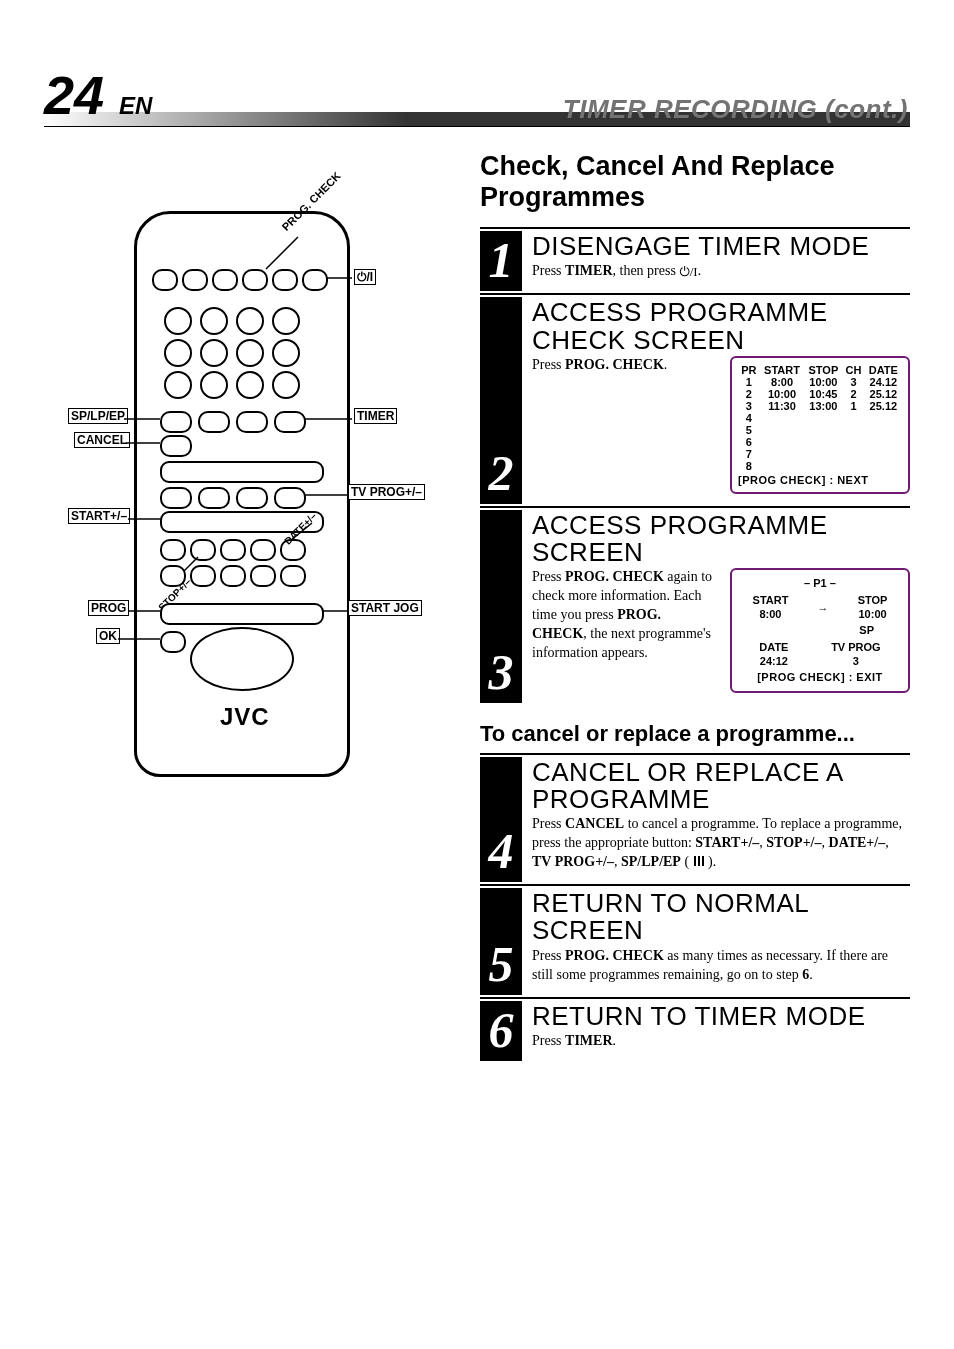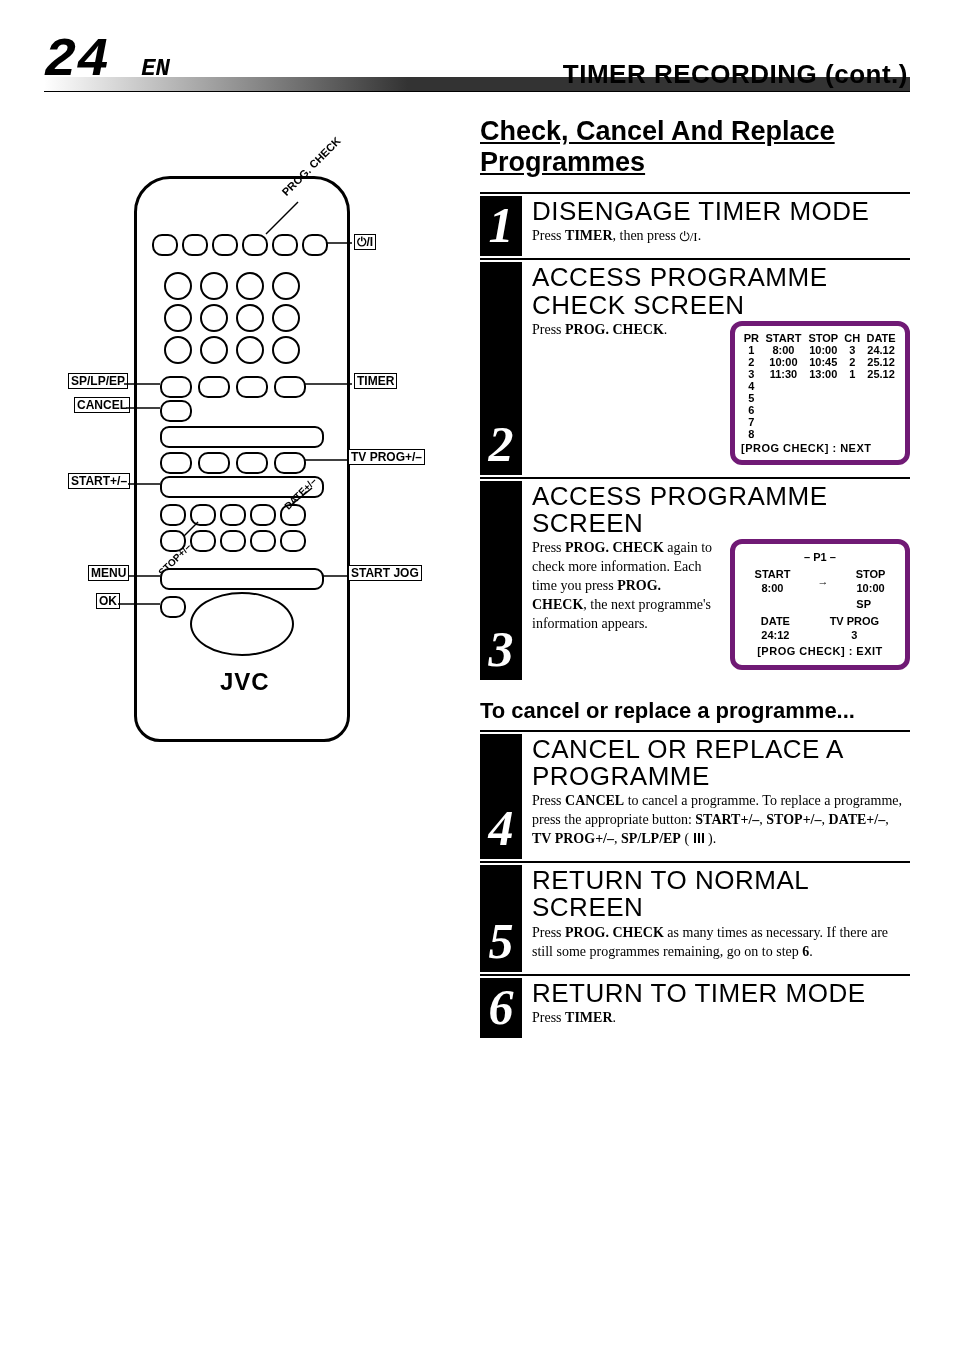--- a/index.html
+++ b/index.html
@@ -1,35 +1,35 @@
 <!DOCTYPE html>
 <html><head>
 <meta charset="utf-8">
 <style>
   body { margin:0; padding:0; background:#fff; font-family: Georgia, 'Times New Roman', serif; color:#000; }
   .page { width:954px; height:1349px; position:relative; padding:30px 44px 0 44px; box-sizing:border-box; }
   .header-row { display:flex; justify-content:space-between; align-items:flex-end; border-bottom:1px solid #000; padding-bottom:0; margin-bottom:24px; position:relative; }
   .header-row::before { content:""; position:absolute; left:0; right:0; bottom:0; height:14px; background:linear-gradient(to left, #333 0%, #333 58%, rgba(51,51,51,0) 100%); z-index:-1; }
-  .page-num { font-size:54px; font-style:italic; font-weight:bold; font-family:Liberation Mono, monospace; }
+  .page-num { font-size:54px; font-style:italic; font-weight:bold; font-family:Liberation Sans, sans-serif;margin-top:34px; }
   .page-num .en { font-size:24px; font-style:italic; font-weight:bold; vertical-align:baseline; }
-  .header-title { font-family:Helvetica, Arial, sans-serif; font-weight:bold; font-size:26px; color:#000000; padding:0 2px 1px 0; letter-spacing:0.5px; }
+  .header-title { font-family:Helvetica, Arial, sans-serif; font-weight:bold; font-style:italic; font-size:26px; color:#737373; padding:0 2px 1px 0; letter-spacing:0.5px; }
   .cols { display:flex; gap:36px; }
   .left-col { width:400px; padding-top:60px; }
   .right-col { flex:1; }
-  .section-title { font-family:Helvetica, Arial, sans-serif; font-weight:bold; font-size:27px; line-height:1.15; margin-bottom:14px;text-decoration:underline; }
+  .section-title { font-family:Helvetica, Arial, sans-serif; font-weight:bold; font-size:27px; line-height:1.15; margin-bottom:14px; }
   .sub-title { font-family:Helvetica, Arial, sans-serif; font-weight:bold; font-size:22px; margin:18px 0 6px 0; }
   .step { display:flex; align-items:stretch; border-top:2px solid #000; padding-top:2px; margin-bottom:2px; }
   .step-num-box { width:42px; background:#000; color:#fff; display:flex; align-items:flex-end; justify-content:center; font-family:Georgia,serif; font-style:italic; font-weight:bold; font-size:50px; line-height:1; padding-bottom:6px; margin-right:10px; flex-shrink:0; }
   .step-content { flex:1; padding-bottom:10px; }
   .step-title { font-family:Helvetica, Arial, sans-serif; font-size:26px; font-weight:400; letter-spacing:0.5px; line-height:1.05; margin:2px 0 2px 0; }
   .step-instr { font-size:14px; line-height:1.35; }
   .step-instr strong { font-weight:bold; }
   .step-flex { display:flex; gap:14px; align-items:flex-start; }
   .step-text-col { flex:1; }
-  .osd { border:5px solid #701a75; border-radius:12px; padding:6px; font-family:Helvetica,Arial,sans-serif; font-weight:bold; font-size:12px; box-sizing:border-box; }
+  .osd { border:2px solid #701a75; border-radius:6px; padding:6px; font-family:Helvetica,Arial,sans-serif; font-weight:bold; font-size:12px; box-sizing:border-box; }
   .osd-table { width:180px; }
   .osd-table table { border-collapse:collapse; width:100%; font-size:11px; font-weight:bold; }
   .osd-table th, .osd-table td { text-align:center; padding:0 2px; }
   .osd-foot { font-size:11px; letter-spacing:0.5px; margin-top:2px; }
   .osd-detail { width:180px; text-align:center; font-size:11px; line-height:1.3; }
   .osd-detail .row { display:flex; justify-content:space-around; margin:2px 0; }
   .osd-detail .cell { text-align:center; }
   
   .remote-wrap { position:relative; width:400px; height:560px; }
   .remote-body { position:absolute; left:90px; top:0; width:210px; height:560px; border:3px solid #000; border-radius:36px 36px 26px 26px; background:#fff; }
@@ -141,21 +141,21 @@
             <line x1="24" y1="2" x2="2" y2="20" stroke="#000" stroke-width="1.5"></line>
           </svg>
 
         <div class="btn pill" style="left:116px; top:354px; width:22px;"></div>
         <div class="btn pill" style="left:146px; top:354px; width:22px;"></div>
         <div class="btn pill" style="left:176px; top:354px; width:22px;"></div>
         <div class="btn pill" style="left:206px; top:354px; width:22px;"></div>
         <div class="btn pill" style="left:236px; top:354px; width:22px;"></div>
 
         <div class="btn" style="left:116px; top:392px; width:160px; height:18px; border-radius:9px;"></div>
-        <span class="rlabel box" style="left:44px; top:389px;">MENU</span>
+        <span class="rlabel box" style="left:44px; top:389px;">PROG</span>
         <svg style="position:absolute; left:84px; top:396px;" width="34" height="8">
             <line x1="0" y1="4" x2="32" y2="4" stroke="#000" stroke-width="1.5"></line>
           </svg>
         <span class="rlabel box" style="left:304px; top:389px;">START JOG</span>
         <svg style="position:absolute; left:278px; top:396px;" width="28" height="8">
             <line x1="0" y1="4" x2="26" y2="4" stroke="#000" stroke-width="1.5"></line>
           </svg>
 
         <div class="dpad" style="left:146px; top:416px;"></div>
         <div class="btn pill" style="left:116px; top:420px; width:22px;"></div>

